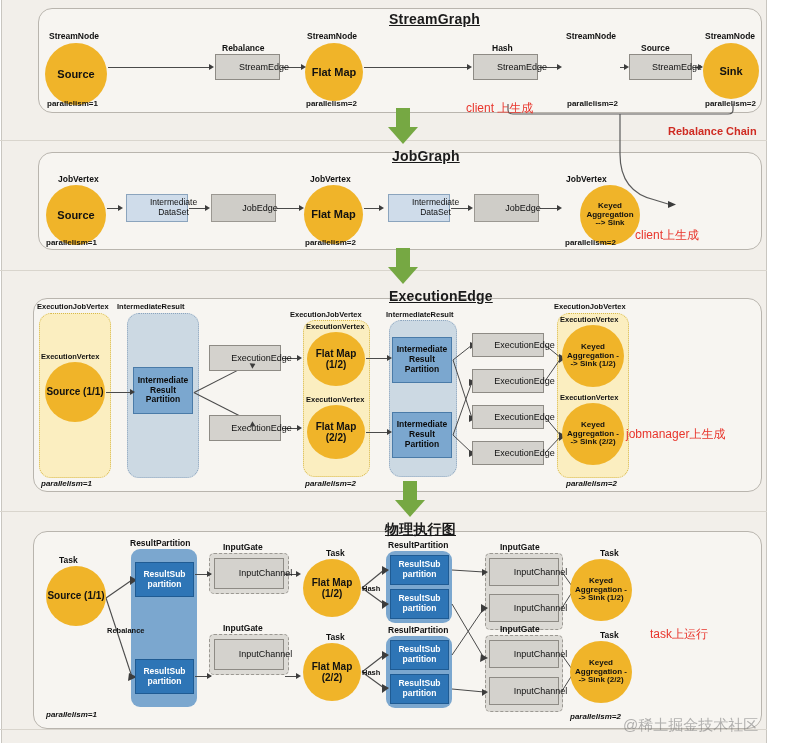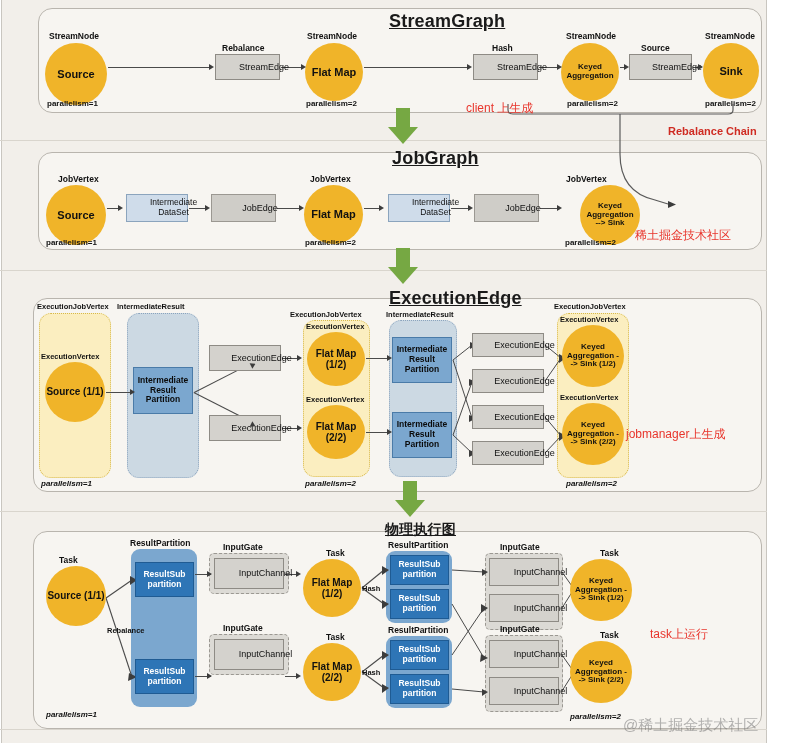--- a/index.html
+++ b/index.html
@@ -27,21 +27,21 @@
   
   .panel{
     position:absolute;
     background:#f7f5f1;
     border:1px solid #b9b5ae;
     border-radius:14px;
     box-sizing:border-box;
   }
   .panel-title{
     position:absolute;
-    font-size:18px;font-weight:bold;color:#1a1a1a;
+    font-size:14px;font-weight:bold;color:#1a1a1a;
     text-decoration:underline;
     letter-spacing:.2px;
     white-space:nowrap;
     z-index:8;
   }
   .band{
     position:absolute;left:0;width:767px;height:1px;background:#d9d5cd;
   }
   
   .circle{
@@ -181,21 +181,20 @@
   <div class="ln" style="left:364px;top:67px;width:105px;"></div>
   <div class="arrow-r" style="left:467px;top:64px;"></div>
 
   <div class="cap" style="left:492px;top:43px;">Hash</div>
   <div class="box box-grey" style="left:473px;top:54px;width:65px;height:26px;">StreamEdge</div>
 
   <div class="ln" style="left:539px;top:67px;width:20px;"></div>
   <div class="arrow-r" style="left:557px;top:64px;"></div>
 
   <div class="cap" style="left:566px;top:31px;">StreamNode</div>
-  <div class="circle sm" style="left:561px;top:43px;width:58px;height:58px;padding:0 5px;">Keyed Aggregation</div>
   <div class="par" style="left:567px;top:99px;">parallelism=2</div>
 
   <div class="ln" style="left:620px;top:67px;width:7px;"></div>
   <div class="arrow-r" style="left:624px;top:64px;"></div>
 
   <div class="cap" style="left:641px;top:43px;">Source</div>
   <div class="box box-grey" style="left:629px;top:54px;width:63px;height:26px;">StreamEdge</div>
 
   <div class="ln" style="left:693px;top:67px;width:8px;"></div>
   <div class="arrow-r" style="left:698px;top:64px;"></div>
@@ -252,21 +251,21 @@
 
   <div class="box box-grey2" style="left:474px;top:194px;width:65px;height:28px;">JobEdge</div>
 
   <div class="ln" style="left:540px;top:208px;width:20px;"></div>
   <div class="arrow-r" style="left:557px;top:205px;"></div>
 
   <div class="cap" style="left:566px;top:174px;">JobVertex</div>
   <div class="circle sm" style="left:580px;top:185px;width:60px;height:60px;padding:0 5px;">Keyed Aggregation --&gt; Sink</div>
   <div class="par" style="left:565px;top:238px;">parallelism=2</div>
 
-  <div class="note-red" style="left:635px;top:227px;">稀土掘金技术社区</div>
+  <div class="note-red" style="left:635px;top:227px;">client上生成</div>
 
   <div class="garrow" style="left:388px;top:248px;">
     <div class="stem"></div>
     <div class="head"></div>
   </div>
 
   <div class="panel" style="left:33px;top:298px;width:729px;height:194px;"></div>
   <div class="panel-title" style="left:389px;top:288px;">ExecutionEdge</div>
 
   <div class="cap-small" style="left:37px;top:302px;">ExecutionJobVertex</div>

